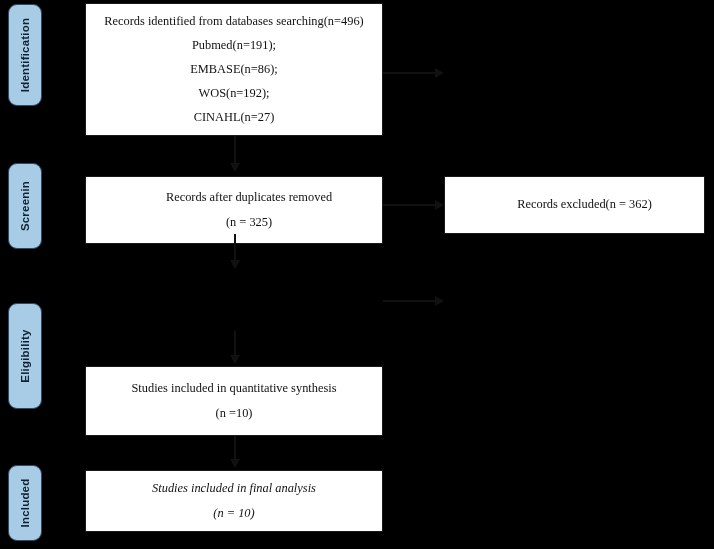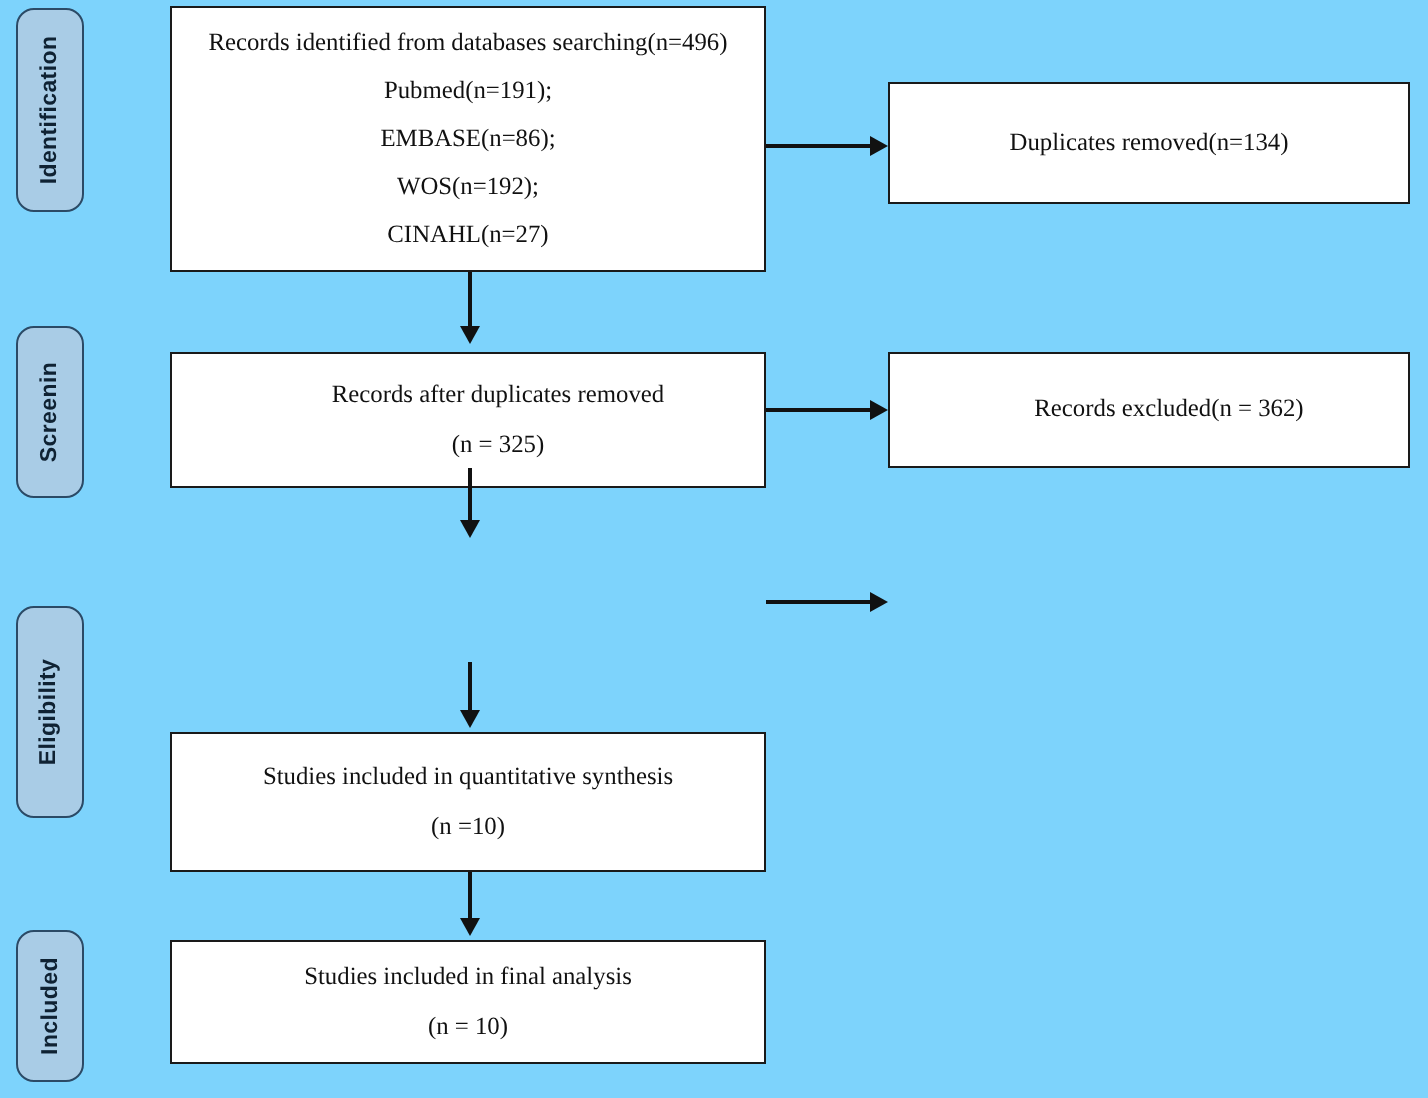--- a/index.html
+++ b/index.html
@@ -4,21 +4,21 @@
 <style>
   html, body {
     margin: 0;
     padding: 0;
     background: #ffffff;
   }
   #canvas {
     position: relative;
     width: 714px;
     height: 549px;
-    background: #7dd3fc;
+    background: #000000;
     overflow: hidden;
     font-family: "Liberation Serif", "DejaVu Serif", serif;
   }
 
   
   .stage-tab {
     position: absolute;
     box-sizing: border-box;
     background: #a9cce6;
     border: 1.4px solid #2b4a66;
@@ -109,23 +109,20 @@
   </div>
 
   <div class="flow-box multi" style="left:85px; top:3px; width:298px; height:133px;">
     <div class="line">Records identified from databases searching(n=496)</div>
     <div class="line">Pubmed(n=191);</div>
     <div class="line">EMBASE(n=86);</div>
     <div class="line">WOS(n=192);</div>
     <div class="line">CINAHL(n=27)</div>
   </div>
 
-  <div class="flow-box" style="left:444px; top:41px; width:261px; height:61px;">
-    <div class="line">Duplicates removed(n=134)</div>
-  </div>
 
   <div class="h-line" style="left:383px; top:72px; width:53px;"></div>
   <div class="arrow-right" style="left:435px; top:67.5px;"></div>
 
   <div class="v-line" style="left:234px; top:136px; width:1.6px; height:30px;"></div>
   <div class="arrow-down" style="left:229.5px; top:163px;"></div>
 
   <div class="flow-box two" style="left:85px; top:176px; width:298px; height:68px;padding-left:30px;">
     <div class="line">Records after duplicates removed</div>
     <div class="line">(n = 325)</div>
@@ -150,18 +147,18 @@
   <div class="arrow-down" style="left:229.5px; top:355px;"></div>
 
   <div class="flow-box two" style="left:85px; top:366px; width:298px; height:70px;">
     <div class="line">Studies included in quantitative synthesis</div>
     <div class="line">(n =10)</div>
   </div>
 
   <div class="v-line" style="left:234px; top:436px; width:1.6px; height:26px;"></div>
   <div class="arrow-down" style="left:229.5px; top:459px;"></div>
 
-  <div class="flow-box two" style="left:85px; top:470px; width:298px; height:62px;">
+  <div class="flow-box two" style="left:85px; top:470px; width:298px; height:62px;font-style:italic;">
     <div class="line">Studies included in final analysis</div>
     <div class="line">(n = 10)</div>
   </div>
 
 </div>
 
 </body></html>

